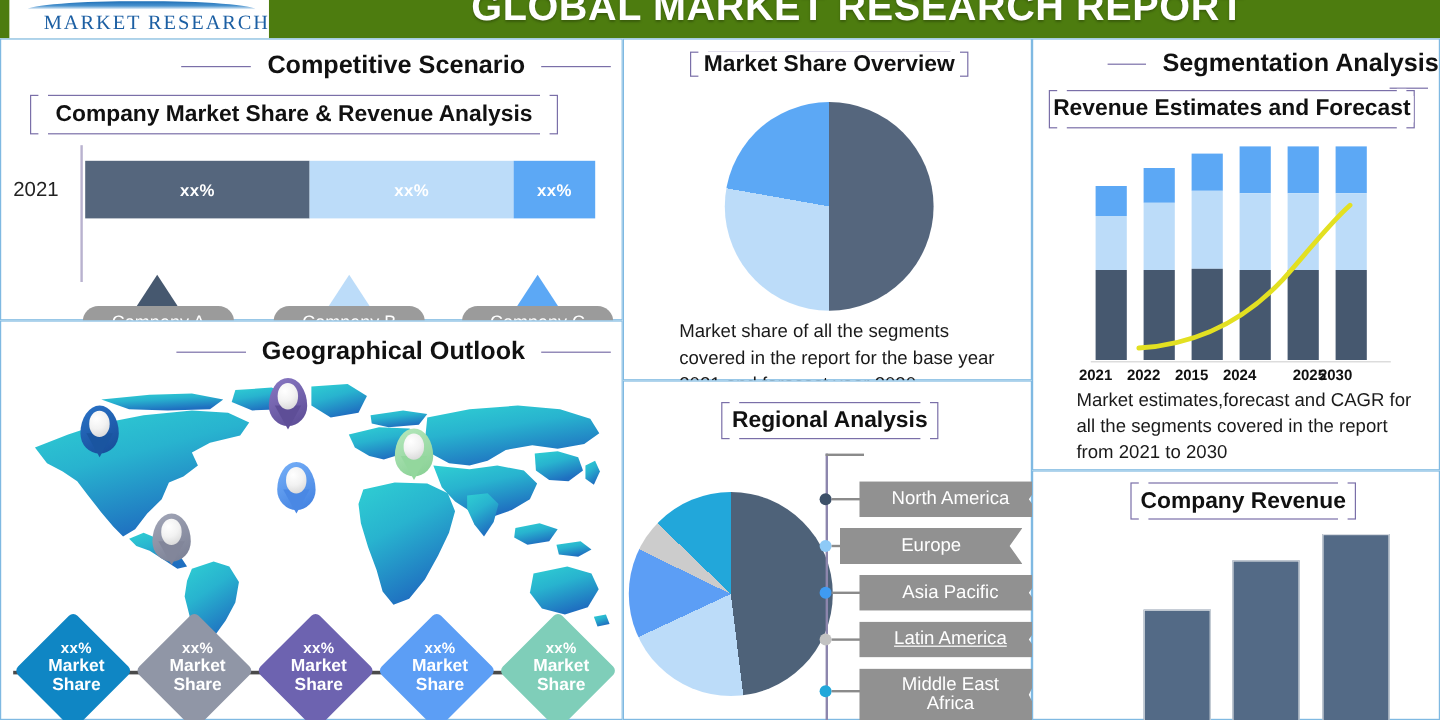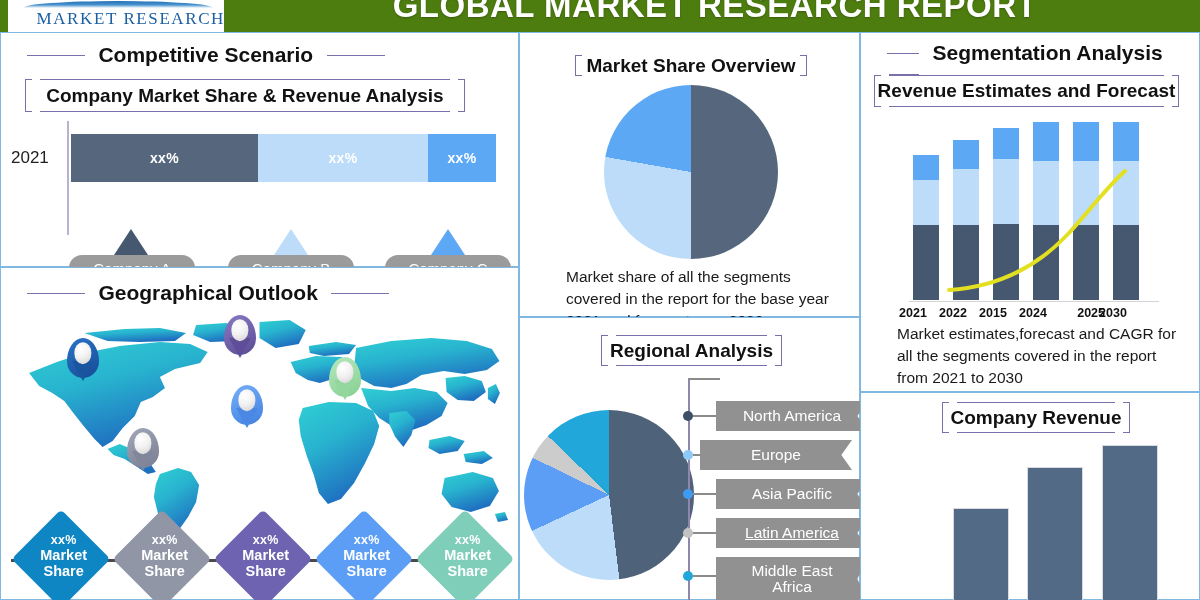--- a/index.html
+++ b/index.html
@@ -25,21 +25,21 @@
   .logo-swoosh{position:absolute;left:14px;top:16px;width:190px;height:7px;
     background:linear-gradient(180deg,#1e6fb5 0%,#4a93cf 55%,#ffffff 100%);
     border-radius:50%/100% 100% 0 0;}
   .logo-text{position:absolute;left:0;top:24px;width:216px;text-align:right;
     font-family:"Liberation Serif",serif;font-size:17px;letter-spacing:1.6px;color:#1c5fa3;}
 
   
   .panel{position:absolute;box-sizing:border-box;border:1px solid #7fb9e2;background:#fff;}
 
   
-  .sec-head{position:absolute;width:100%;text-align:left;padding-left:17px;}
+  .sec-head{position:absolute;width:100%;text-align:right;}
   .sec-head .t{display:inline-block;font-size:21px;font-weight:bold;color:#111;vertical-align:middle;}
   .sec-head .ln{display:inline-block;width:58px;height:0;border-top:1.5px solid #7a6fa8;vertical-align:middle;margin:0 9px;}
 
   .boxed{
     position:absolute;box-sizing:border-box;border:1.5px solid #7a6fa8;background:#fff;
     display:flex;align-items:center;justify-content:center;
     font-size:19px;font-weight:bold;color:#111;white-space:nowrap;
   }
   .boxed::before,.boxed::after{
     content:"";position:absolute;top:-2px;width:8px;height:calc(100% + 4px);background:#fff;
@@ -252,21 +252,21 @@
     <div class="diamond" style="left:429px;top:256px;background:#7fceb9;">
       <div class="dtext">
         <div class="p">xx%</div>
         <div class="m">Market</div>
         <div class="m">Share</div>
       </div>
     </div>
   </div>
 
   <div class="panel" style="left:519px;top:32px;width:341px;height:285px;">
-    <div class="boxed" style="left:55px;top:22px;width:232px;height:21px;">
+    <div class="boxed" style="left:55px;top:10px;width:232px;height:21px;">
       <span>Market Share Overview</span>
     </div>
 
     <div class="pie" style="left:84px;top:52px;width:174px;height:174px;
          background:conic-gradient(#55667d 0deg 180deg,#bcdcf9 180deg 280deg,#5ca8f5 280deg 360deg);"></div>
 
     <div class="desc" style="left:46px;top:233px;width:268px;">Market share of all the segments covered in the report for the base year 2021 and forecast year 2030</div>
   </div>
 
   <div class="panel" style="left:519px;top:317px;width:341px;height:283px;">

